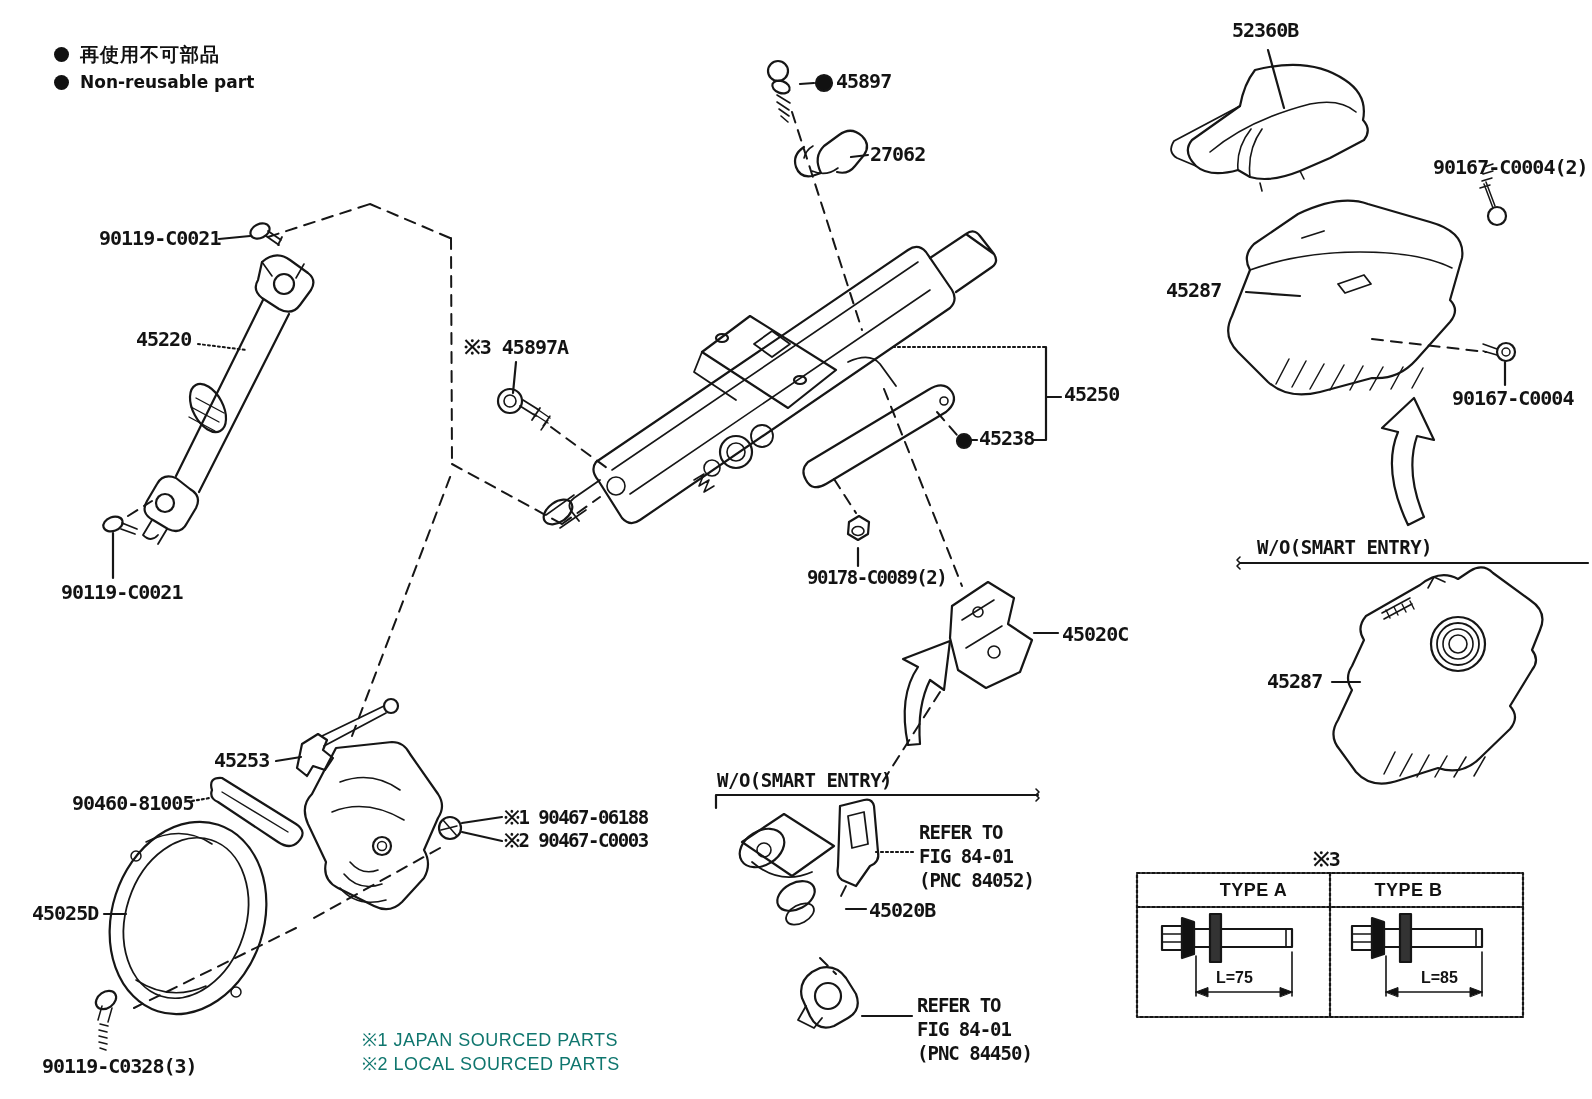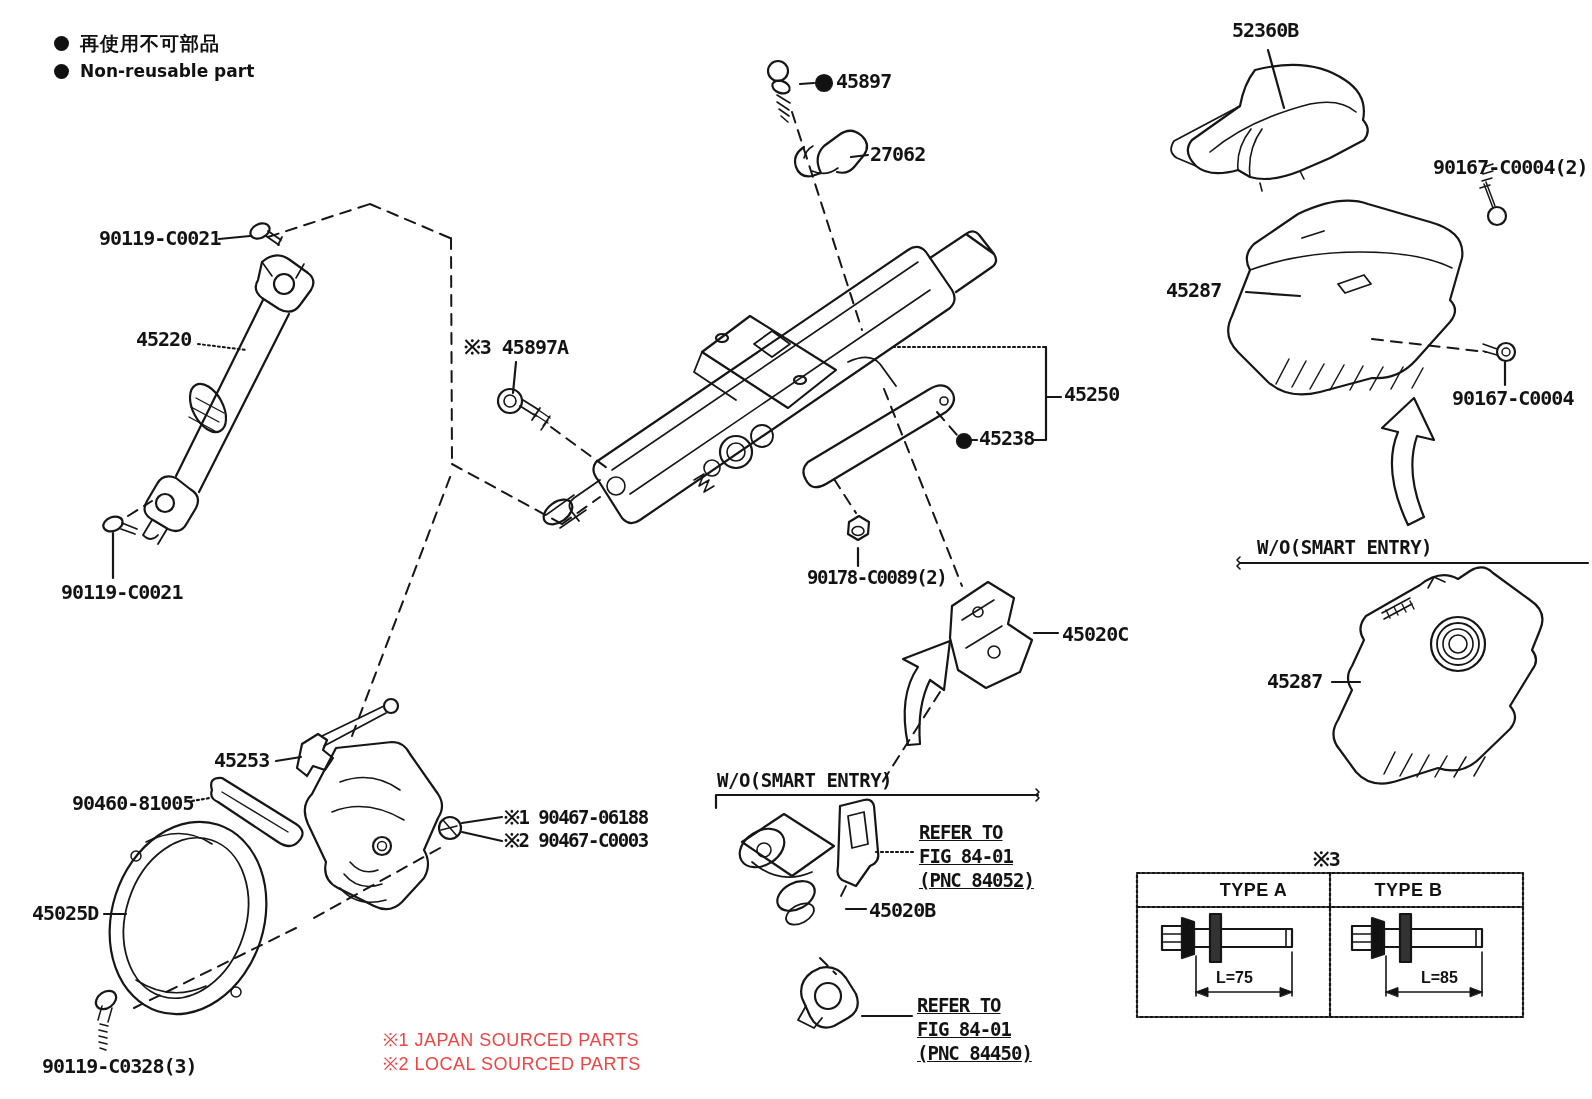--- a/index.html
+++ b/index.html
@@ -6,26 +6,26 @@
   body{
     width:1592px;height:1099px;position:relative;background:#ffffff;
     font-family:"DejaVu Sans", sans-serif;color:#111;overflow:hidden;
   }
   #art{position:absolute;left:0;top:0;z-index:1;}
   .lbl{position:absolute;white-space:nowrap;z-index:2;color:#131313;}
   .pn{font:700 20px/1.05 "DejaVu Sans Mono", monospace;letter-spacing:-1px;}
   .pn-sm{font:700 19px/1.05 "DejaVu Sans Mono", monospace;letter-spacing:-1.5px;}
   .wo{font:700 19px/1.05 "DejaVu Sans Mono", monospace;letter-spacing:-0.5px;}
   .refer{font:700 19px/24px "DejaVu Sans Mono", monospace;letter-spacing:-1px;}
-  .refer span{display:block;text-decoration:underline;}
+  .refer span{display:block;}
   .cjk{font:700 19px/1.1 "DejaVu Sans", sans-serif;letter-spacing:1px;}
   .legend-en{font:700 17px/1.1 "DejaVu Sans", sans-serif;}
-  .legend-row{position:absolute;display:flex;align-items:center;gap:11px;z-index:2;}
+  .legend-row{position:absolute;display:flex;align-items:center;gap:11px;z-index:2;margin-top:11px;}
   .dot{width:15px;height:15px;border-radius:50%;background:#111;flex:0 0 auto;}
-  .note{font:400 18px/1.1 "Liberation Sans", sans-serif;letter-spacing:0.5px;color:#ef4444;margin-left:21px;}
+  .note{font:400 18px/1.1 "Liberation Sans", sans-serif;letter-spacing:0.5px;color:#0f766e;}
   .type-h{font:700 18px/1.1 "Liberation Sans", sans-serif;letter-spacing:0.5px;text-align:center;}
   .dim{font:700 16px/1.1 "Liberation Sans", sans-serif;}
   .doc{font:700 19px/1.1 "DejaVu Sans Mono", monospace;letter-spacing:-1px;margin-top:38px;}
 </style>
 </head>
 <body>
 
 <svg id="art" width="1592" height="1099" viewBox="0 0 1592 1099" fill="none" stroke="#161616" stroke-width="2.2" stroke-linecap="round" stroke-linejoin="round">
 
   <g>

